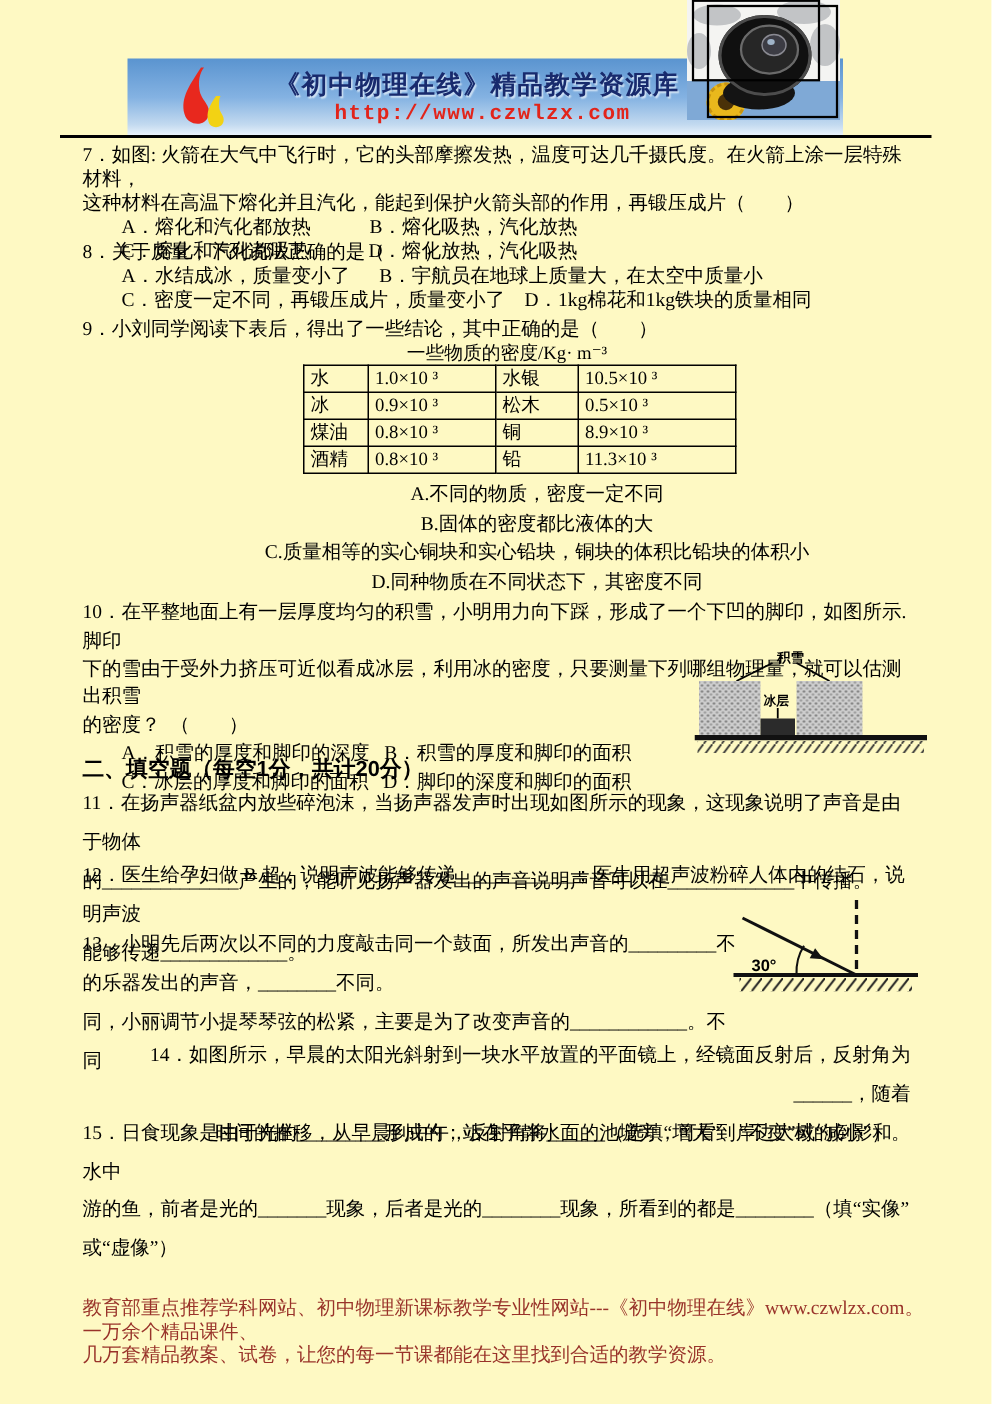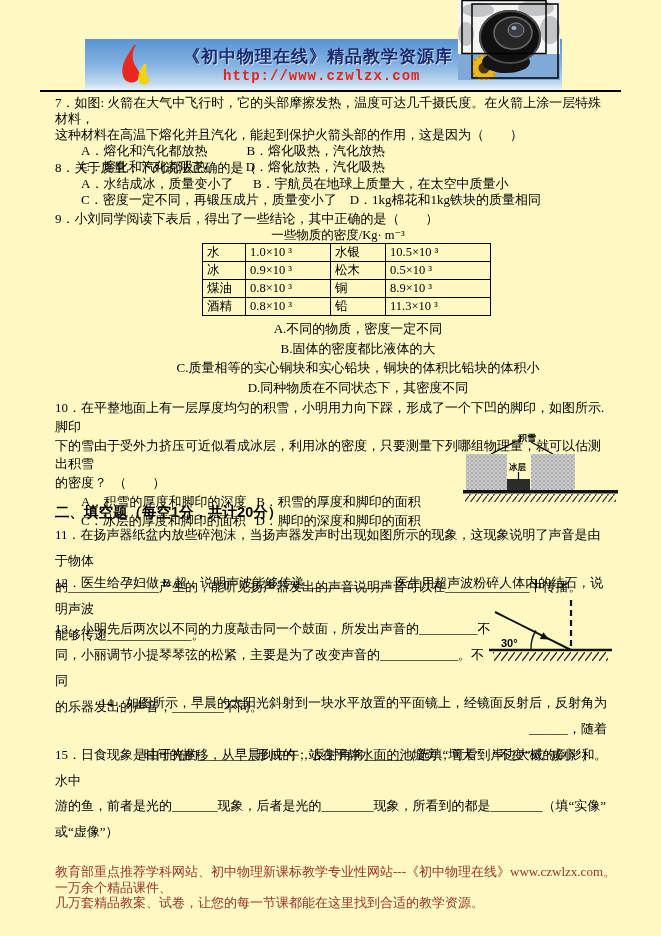--- a/index.html
+++ b/index.html
@@ -81,21 +81,21 @@
     </g>
 
     <rect x="4" y="0.5" width="84" height="53" fill="none" stroke="#000" stroke-width="1.5"></rect>
     <rect x="14" y="4" width="86" height="74" fill="none" stroke="#000" stroke-width="1.5"></rect>
   </svg>
 
   <div class="abs rule"></div>
 
   <div class="blk" style="left:55px;top:95px;">
     <p class="line">7．如图: 火箭在大气中飞行时，它的头部摩擦发热，温度可达几千摄氏度。在火箭上涂一层特殊材料，</p>
-    <p class="line">这种材料在高温下熔化并且汽化，能起到保护火箭头部的作用，这是因为（        ）</p>
+    <p class="line">这种材料在高温下熔化并且汽化，能起到保护火箭头部的作用，再锻压成片（        ）</p>
     <p class="line opt">A．熔化和汽化都放热            B．熔化吸热，汽化放热</p>
     <p class="line opt">C．熔化和汽化都吸热            D．熔化放热，汽化吸热</p>
   </div>
 
   <div class="blk" style="left:55px;top:160px;">
     <p class="line">8．关于质量，下列说法正确的是（        ）</p>
     <p class="line opt">A．水结成冰，质量变小了      B．宇航员在地球上质量大，在太空中质量小</p>
     <p class="line opt">C．密度一定不同，再锻压成片，质量变小了    D．1kg棉花和1kg铁块的质量相同</p>
   </div>
 
@@ -186,22 +186,22 @@
     <p class="fill-line">的______________产生的，能听见扬声器发出的声音说明声音可以在_____________中传播。</p>
   </div>
 
   <div class="blk" style="left:55px;top:570px;">
     <p class="fill-line">12．医生给孕妇做 B 超，说明声波能够传递____________；医生用超声波粉碎人体内的结石，说明声波</p>
     <p class="fill-line">能够传递_____________。</p>
   </div>
 
   <div class="blk" style="left:55px;top:616px;width:438px;">
     <p class="fill-line">13．小明先后两次以不同的力度敲击同一个鼓面，所发出声音的_________不</p>
+    <p class="fill-line">的乐器发出的声音，________不同。</p>
     <p class="fill-line">同，小丽调节小提琴琴弦的松紧，主要是为了改变声音的____________。不同</p>
-    <p class="fill-line">的乐器发出的声音，________不同。</p>
   </div>
 
   <svg class="abs" style="left:487px;top:598px;" width="128" height="64" viewBox="0 0 128 64">
     <defs>
       <pattern id="hatch2" width="7" height="9" patternUnits="userSpaceOnUse">
         <path d="M0,9 L7,0" stroke="#222" stroke-width="1.3"></path>
       </pattern>
     </defs>
 
     <line x1="84" y1="2" x2="84" y2="52" stroke="#111" stroke-width="2.2" stroke-dasharray="6,4"></line>

